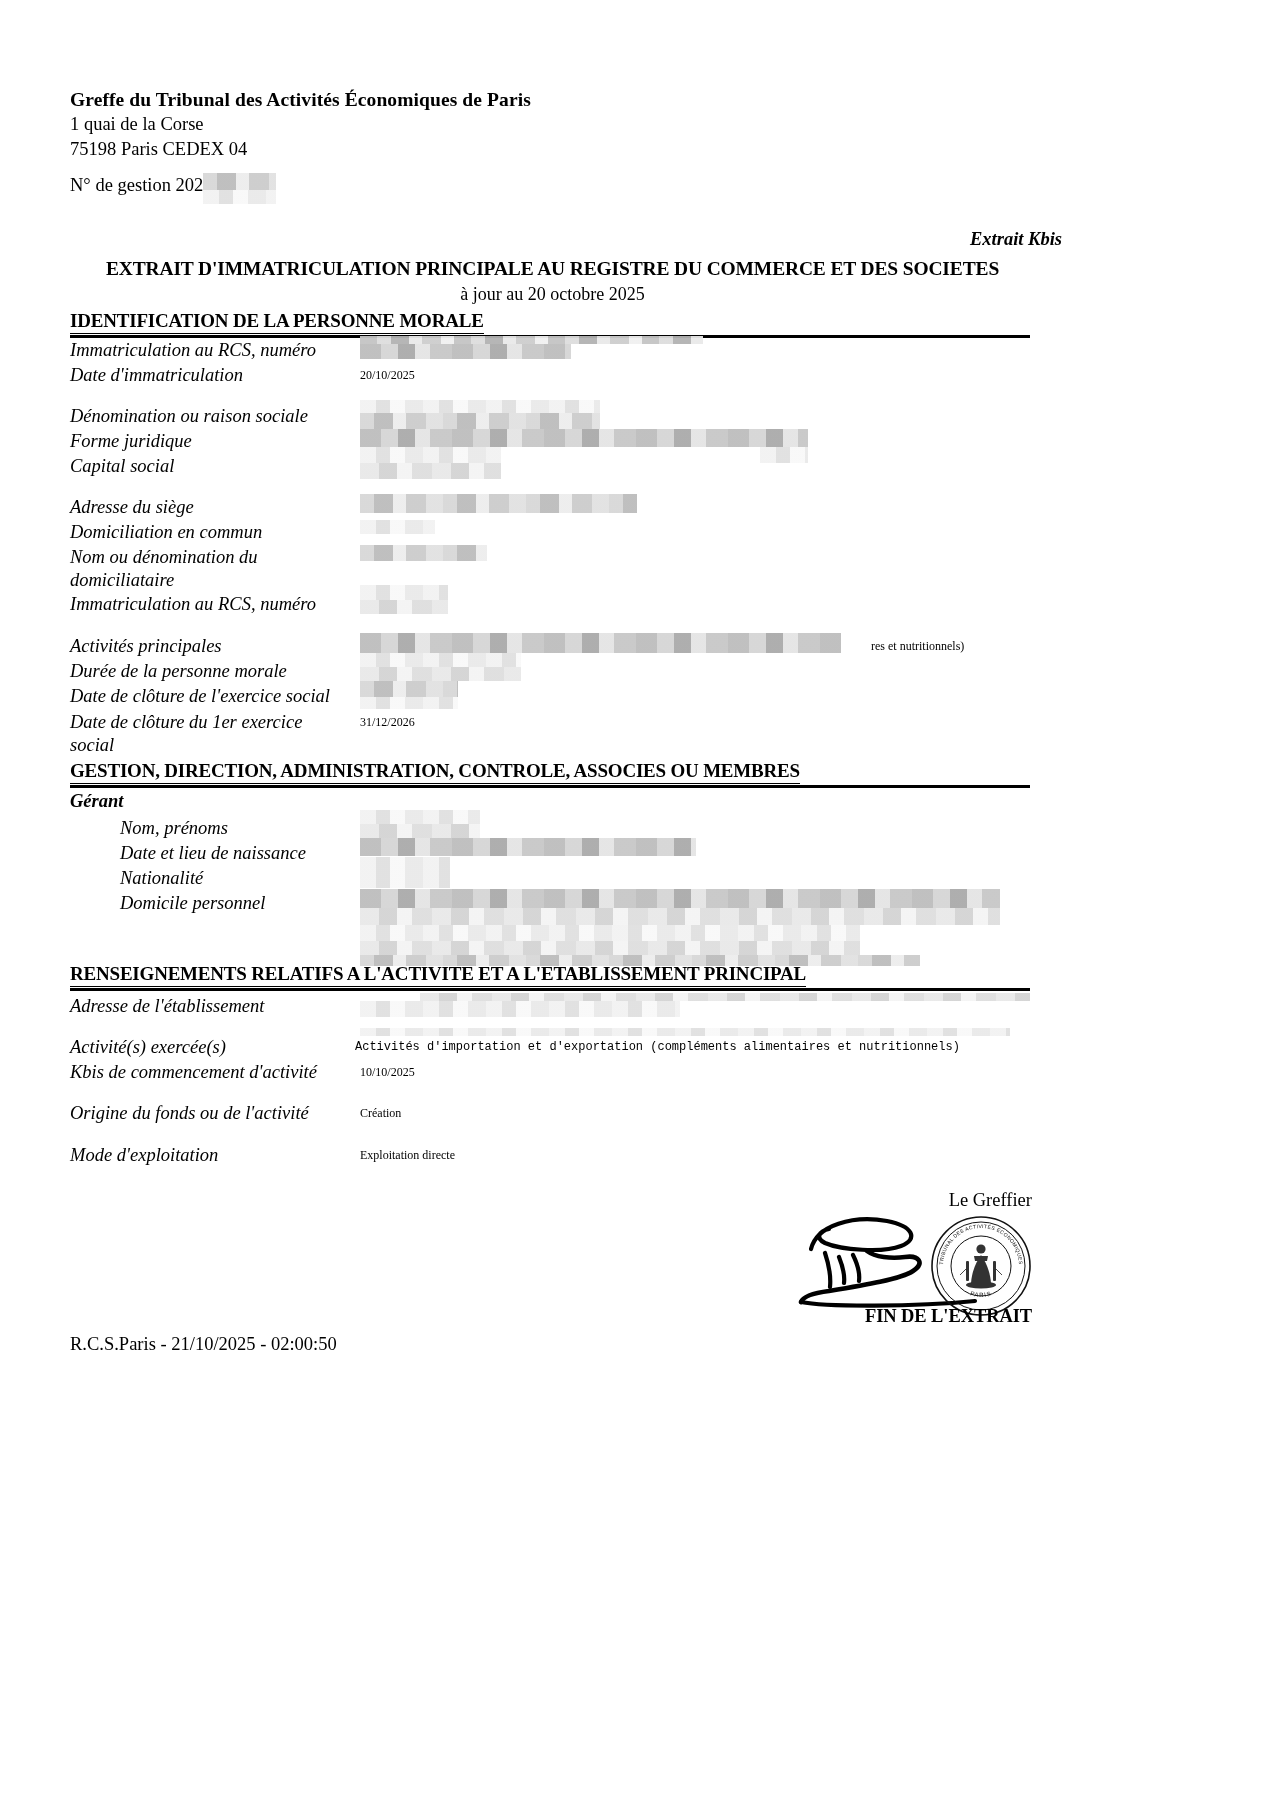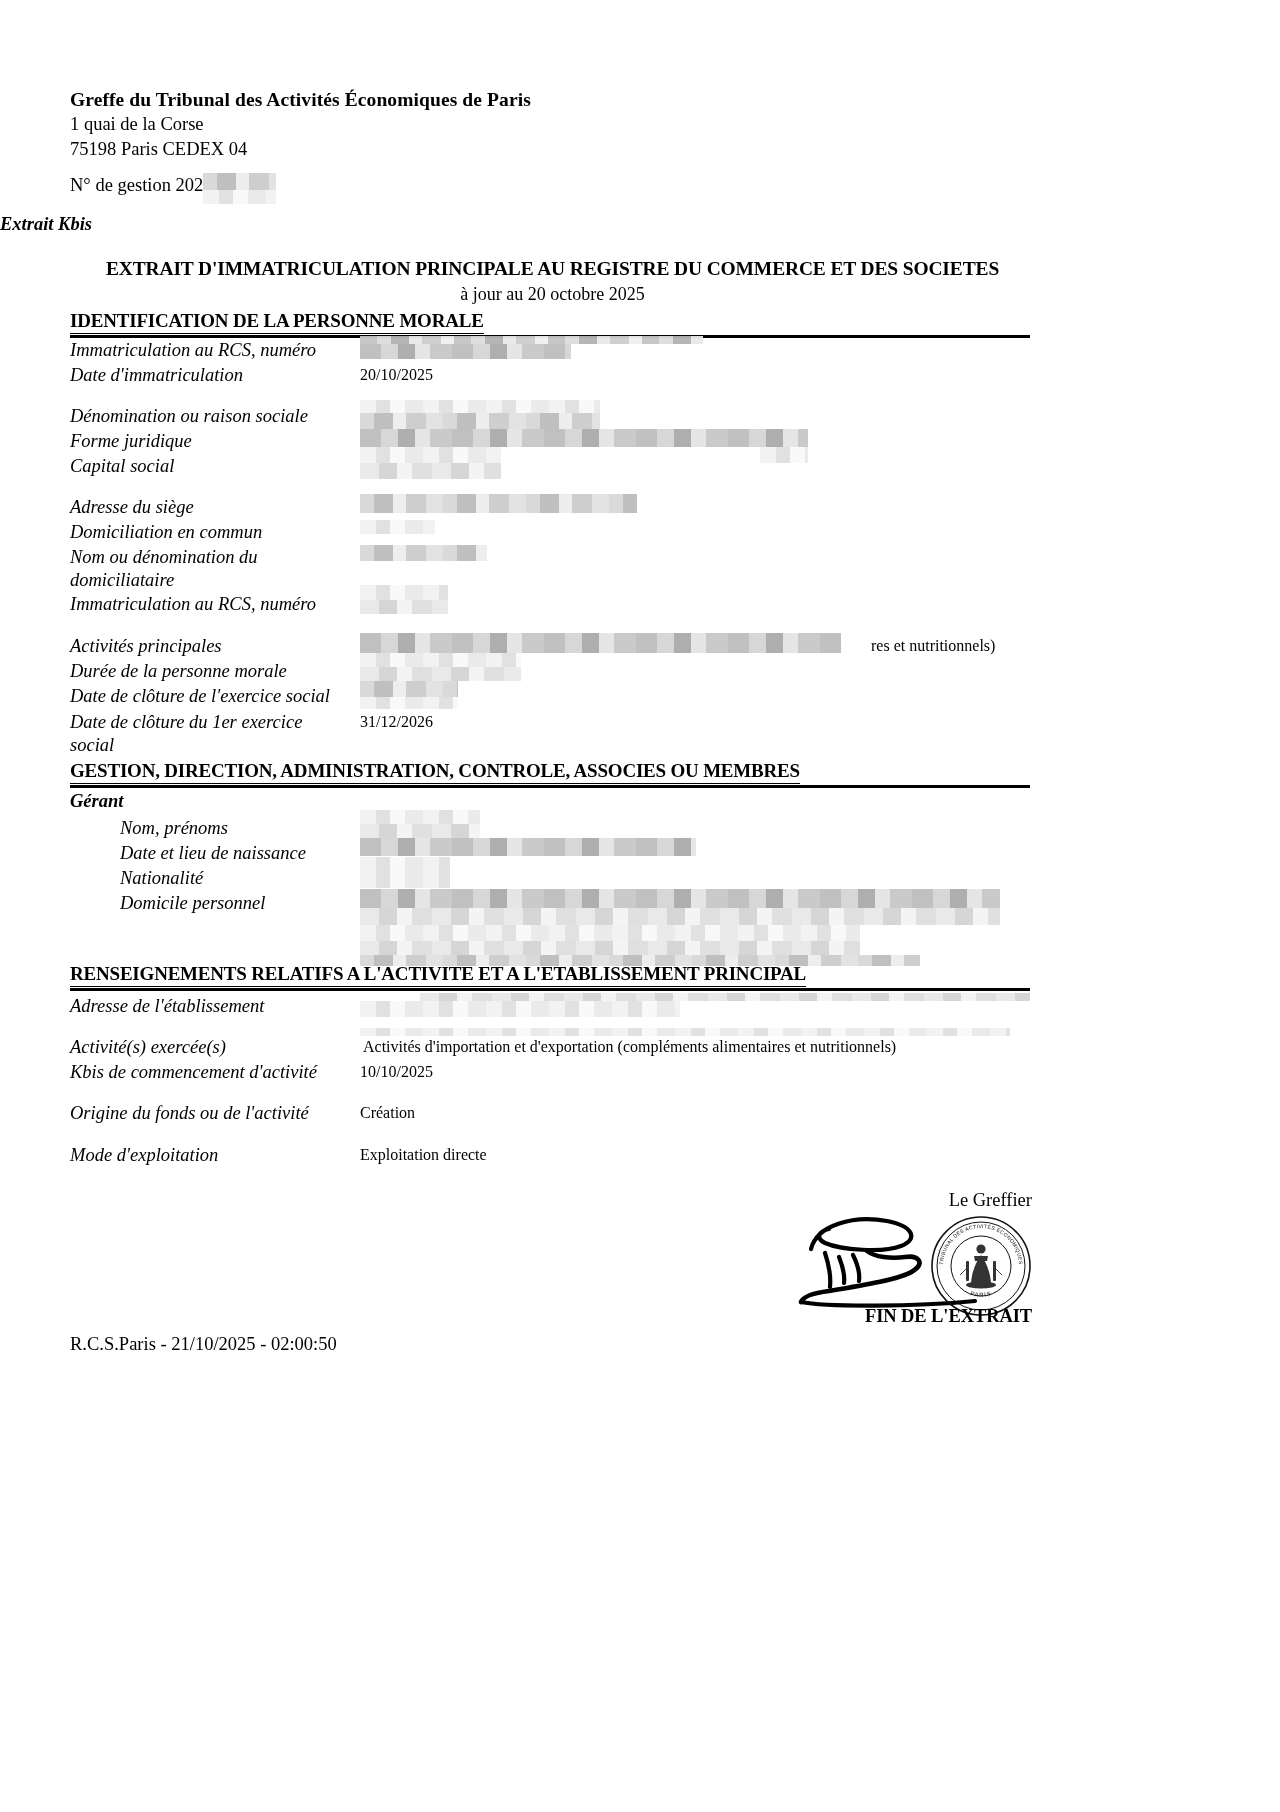--- a/index.html
+++ b/index.html
@@ -13,36 +13,36 @@
   }
   .page{position:absolute;left:0;top:0;width:1280px;height:1812px;}
 
   
   .hdr{position:absolute;left:70px;top:82px;}
   .hdr-title{font-size:19.5px;font-weight:bold;letter-spacing:.1px;line-height:1.25;margin-top:6px;}
   .hdr-line{font-size:18.5px;line-height:1.33;}
 
   .gestion{position:absolute;left:70px;top:175px;font-size:18.5px;white-space:nowrap;}
 
-  .kbis{position:absolute;left:0;top:214px;width:1062px;text-align:left;
+  .kbis{position:absolute;left:0;top:229px;width:1062px;text-align:right;
         font-size:18.5px;font-weight:bold;font-style:italic;}
 
   .maintitle{position:absolute;left:0;top:258px;width:1105px;text-align:center;
         font-size:19.5px;font-weight:bold;letter-spacing:-0.15px;}
   .subtitle{position:absolute;left:0;top:284px;width:1105px;text-align:center;font-size:18px;}
 
   
   .sect{position:absolute;left:70px;width:960px;}
   .sect-t{font-size:19px;font-weight:bold;letter-spacing:-0.2px;
           display:inline-block;border-bottom:1.6px solid #000;padding-bottom:1px;}
   .sect-rule{width:960px;height:3px;background:#000;margin-top:1px;}
 
   
   .lbl{position:absolute;font-style:italic;font-size:18.5px;line-height:24.6px;white-space:nowrap;}
-  .val{position:absolute;font-size:16px;line-height:24.6px;white-space:nowrap;}
+  .val{position:absolute;font-size:12px;line-height:24.6px;white-space:nowrap;}
   .sublbl{position:absolute;font-style:italic;font-size:18.5px;line-height:24.6px;white-space:nowrap;}
   .subhead{position:absolute;font-style:italic;font-weight:bold;font-size:18.5px;}
 
   
   .rd{position:absolute;
       background-repeat:repeat;
       image-rendering:pixelated;}
   .r1{background:
       repeating-linear-gradient(90deg,
         rgba(196,196,196,.95) 0 17px, rgba(221,221,221,.95) 17px 31px,
@@ -179,21 +179,21 @@
     <div class="sect-rule"></div>
   </div>
 
   <div class="rd r3" style="left:420px;top:993px;width:610px;height:8px;"></div>
 
   <div class="lbl" style="left:70px;top:994px;">Adresse de l'établissement</div>
   <div class="rd r5" style="left:360px;top:1001px;width:320px;height:16px;"></div>
 
   <div class="rd r5" style="left:360px;top:1028px;width:650px;height:8px;"></div>
   <div class="lbl" style="left:70px;top:1035px;">Activité(s) exercée(s)</div>
-  <div class="val" style="left:363px;top:1035px;">Activités d'importation et d'exportation (compléments alimentaires et nutritionnels)</div>
+  <div class="val" style="left:355px;top:1035px;font-family:Liberation Mono, monospace;">Activités d'importation et d'exportation (compléments alimentaires et nutritionnels)</div>
 
   <div class="lbl" style="left:70px;top:1060px;">Kbis de commencement d'activité</div>
   <div class="val" style="left:360px;top:1060px;">10/10/2025</div>
 
   <div class="lbl" style="left:70px;top:1101px;">Origine du fonds ou de l'activité</div>
   <div class="val" style="left:360px;top:1101px;">Création</div>
 
   <div class="lbl" style="left:70px;top:1143px;">Mode d'exploitation</div>
   <div class="val" style="left:360px;top:1143px;">Exploitation directe</div>
 

